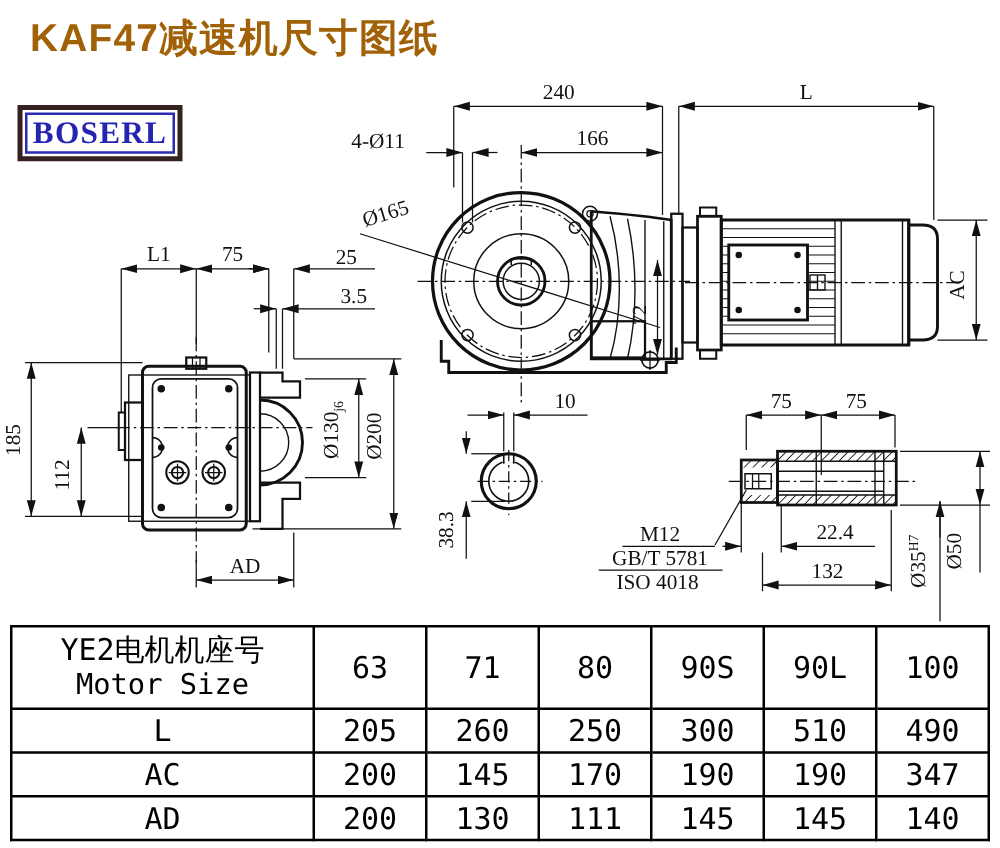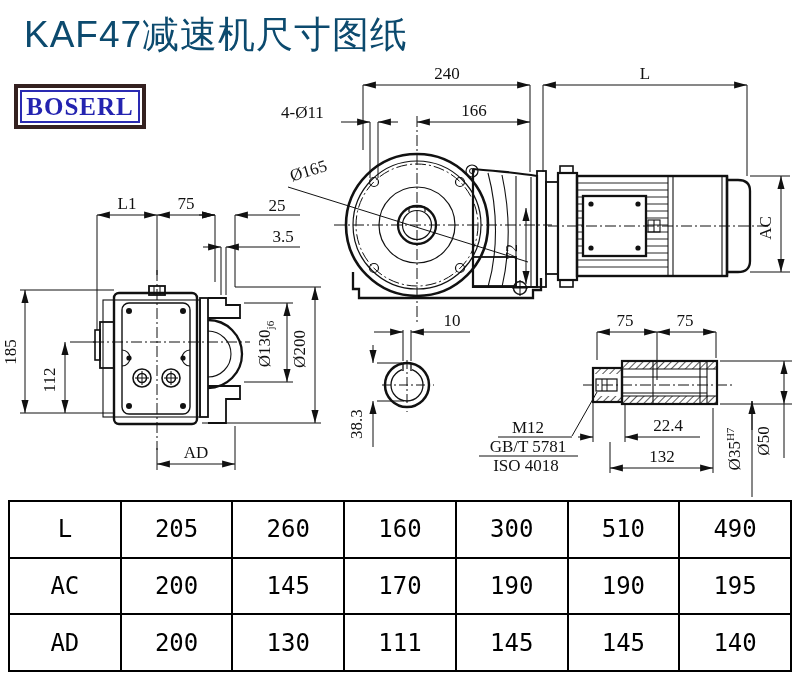--- a/index.html
+++ b/index.html
@@ -1,19 +1,19 @@
 <!DOCTYPE html>
 <html><head>
 <meta charset="utf-8">
 <style>
   html,body{margin:0;padding:0;background:#fff;}
   #page{position:relative;width:800px;height:678px;background:#fff;overflow:hidden;
         font-family:"Liberation Sans",sans-serif;color:#111;}
-  #title{position:absolute;left:24px;top:10px;font-size:37px;font-weight:normal;
-         letter-spacing:1px;color:#0c4a6e;font-family:"Liberation Sans",sans-serif;}
+  #title{position:absolute;left:24px;top:10px;font-size:31px;font-weight:bold;
+         letter-spacing:1px;color:#a16207;font-family:"Liberation Sans",sans-serif;}
   #logo{position:absolute;left:14px;top:84px;width:132px;height:45px;box-sizing:border-box;
         border:4px solid #342120;background:#fff;padding:2px;}
   #logo .inner{width:100%;height:100%;box-sizing:border-box;border:2px solid #2a2ab2;
         display:flex;align-items:center;justify-content:center;}
   #logo .txt{font-family:"Liberation Serif",serif;font-weight:bold;font-size:25px;
         color:#2424b0;letter-spacing:1px;line-height:1;}
   svg{position:absolute;left:0;top:0;}
   svg text{font-family:"Liberation Serif",serif;fill:#111;}
   .dim{font-size:17px;}
   .dimS{font-size:16px;}
@@ -302,37 +302,49 @@
       <text class="dim" x="685" y="326" text-anchor="middle">75</text>
       <text class="dim" x="668" y="431" text-anchor="middle">22.4</text>
       <text class="dim" x="662" y="462" text-anchor="middle">132</text>
       <text class="dim" x="740" y="449" text-anchor="middle" transform="rotate(-90 740 449)"><tspan>Ø35</tspan><tspan dy="-6" font-size="11">H7</tspan></text>
       <text class="dim" x="769" y="441" text-anchor="middle" transform="rotate(-90 769 441)">Ø50</text>
     </g>
   </svg>
 
   <table id="dim-table">
     <tbody>
+      <tr class="hrow">
+        <td style="width:240px">
+          <div class="hzh">YE2电机机座号</div>
+          <div class="hen">Motor Size</div>
+        </td>
+        <td>63</td>
+        <td>71</td>
+        <td>80</td>
+        <td>90S</td>
+        <td>90L</td>
+        <td>100</td>
+      </tr>
       <tr class="drow">
         <td>L</td>
         <td>205</td>
         <td>260</td>
-        <td>160</td>
+        <td>250</td>
         <td>300</td>
         <td>510</td>
         <td>490</td>
       </tr>
       <tr class="drow">
         <td>AC</td>
         <td>200</td>
         <td>145</td>
         <td>170</td>
         <td>190</td>
         <td>190</td>
-        <td>195</td>
+        <td>347</td>
       </tr>
       <tr class="drow">
         <td>AD</td>
         <td>200</td>
         <td>130</td>
         <td>111</td>
         <td>145</td>
         <td>145</td>
         <td>140</td>
       </tr>

